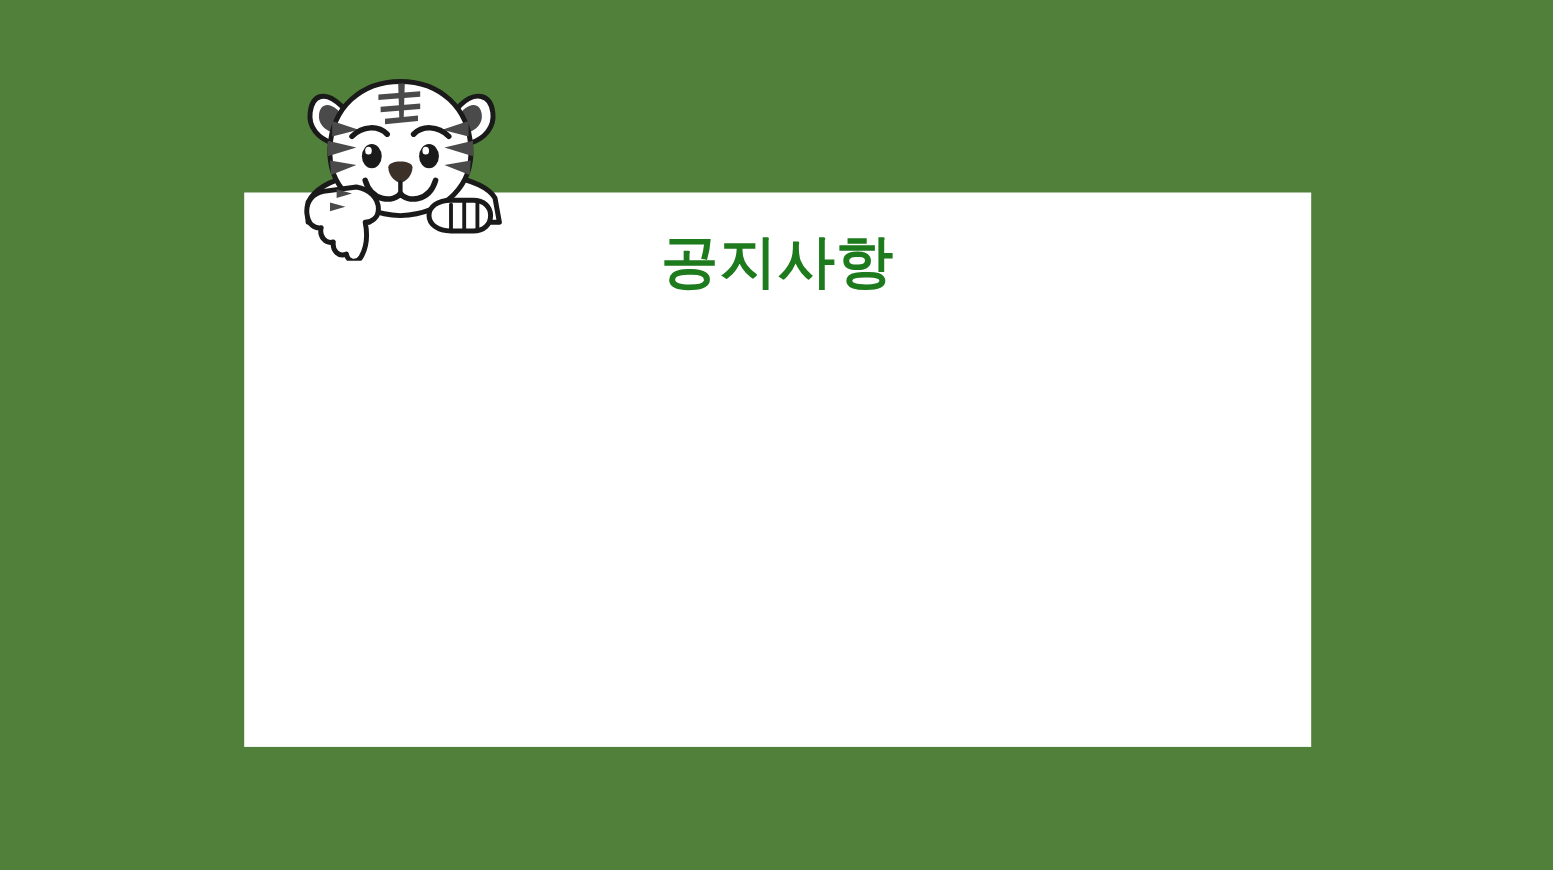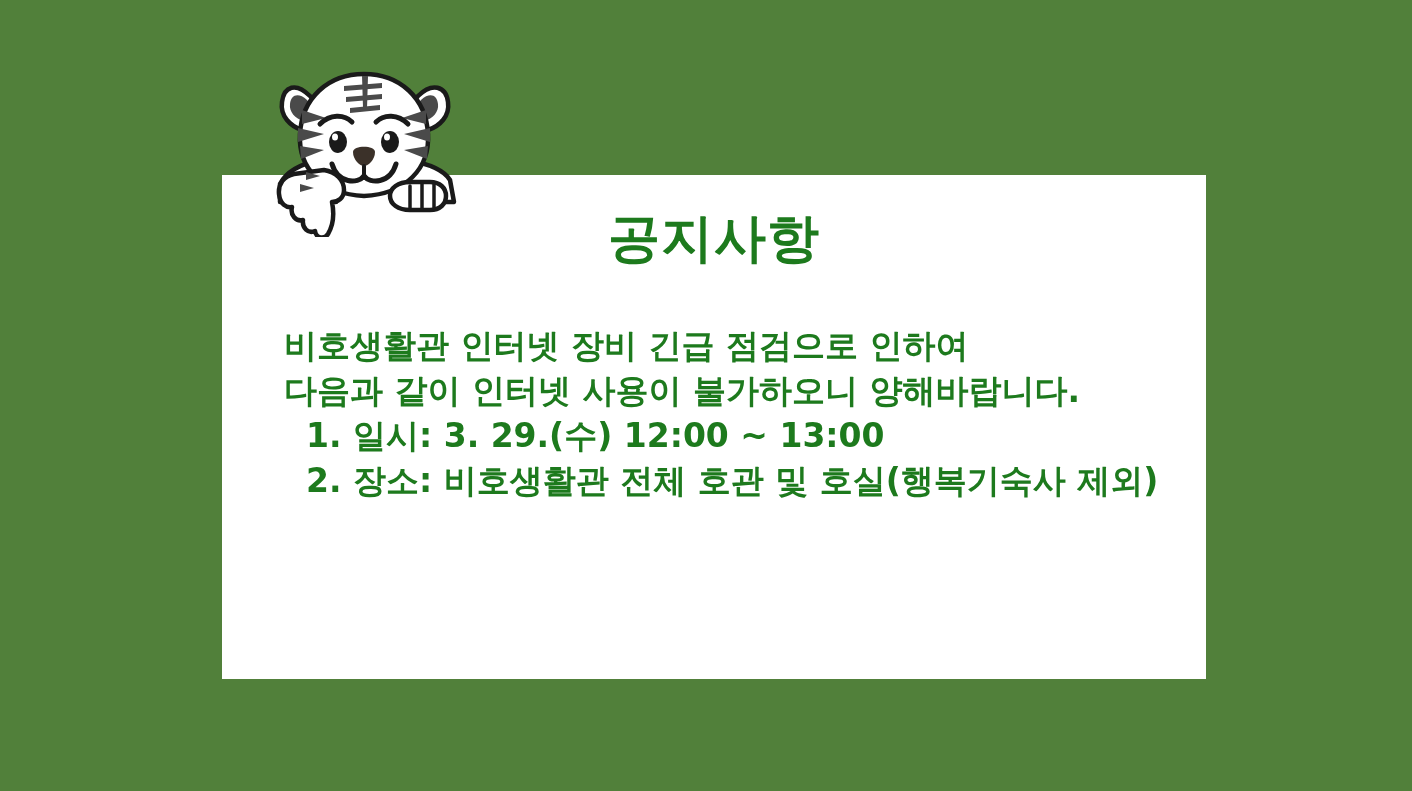--- a/index.html
+++ b/index.html
@@ -23,21 +23,20 @@
   }
 
   
   .card {
     position: absolute;
     left: 222px;
     top: 175px;
     width: 970px;
     height: 504px;
     background: #ffffff;
-    padding-left: 14px;
   }
 
   .card-title {
     position: absolute;
     top: 36px;
     left: 0;
     width: 100%;
     text-align: center;
     font-size: 52px;
     font-weight: 700;
@@ -95,26 +94,20 @@
   }
 </style>
 </head>
 <body>
 
 <div class="poster">
 
   <div class="card">
     <div class="card-title">공지사항</div>
 
-    <div class="card-body">
-      <span class="body-line">비호생활관 인터넷 장비 긴급 점검으로 인하여</span>
-      <span class="body-line">다음과 같이 인터넷 사용이 불가하오니 양해바랍니다.</span>
-      <span class="body-line indented">1. 일시: 3. 29.(수) 12:00 ~ 13:00</span>
-      <span class="body-line indented">2. 장소: 비호생활관 전체 호관 및 호실(행복기숙사 제외)</span>
-    </div>
   </div>
 
   <div class="mascot">
     <svg viewBox="0 0 220 185" xmlns="http://www.w3.org/2000/svg">
       <defs>
         <clipPath id="bodyClip">
           <rect x="0" y="0" width="220" height="185"></rect>
         </clipPath>
       </defs>
 

